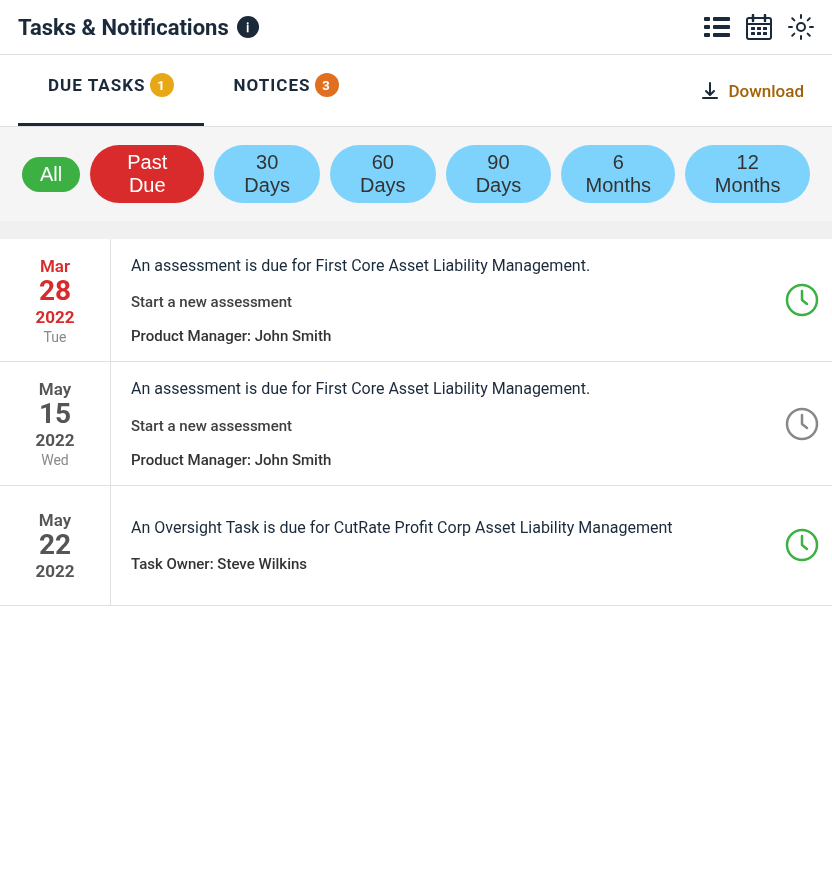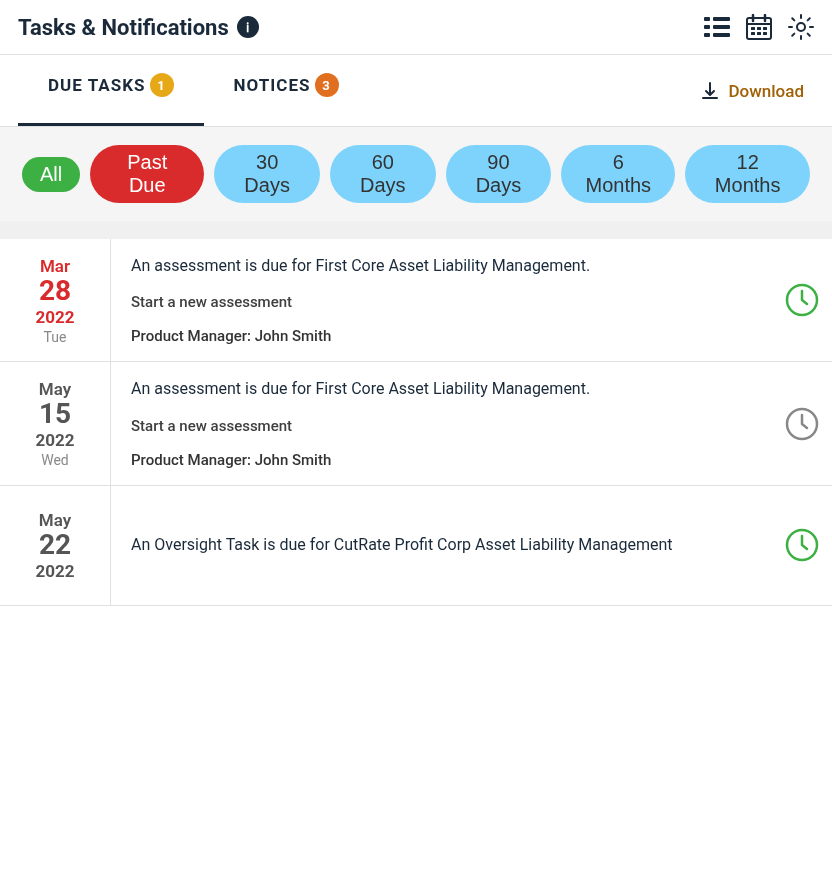--- a/index.html
+++ b/index.html
@@ -334,20 +334,21 @@
   </div>
 
   <div class="task-row">
     <div class="task-date">
       <span class="month">May</span>
       <span class="day">22</span>
       <span class="year">2022</span>
     </div>
     <div class="task-content">
       <span class="task-desc">An Oversight Task is due for CutRate Profit Corp Asset Liability Management</span>
+      <span class="task-meta">Task Owner: Steve Wilkins</span>
     </div>
     <div class="task-icon">
       <svg class="clock-icon green" viewBox="0 0 36 36" fill="none">
         <circle cx="18" cy="18" r="15" stroke="#3cb043" stroke-width="2.5" fill="none"></circle>
         <path d="M18 9v9l5 4" stroke="#3cb043" stroke-width="2.5" stroke-linecap="round" stroke-linejoin="round"></path>
       </svg>
     </div>
   </div>
 
 </div>

